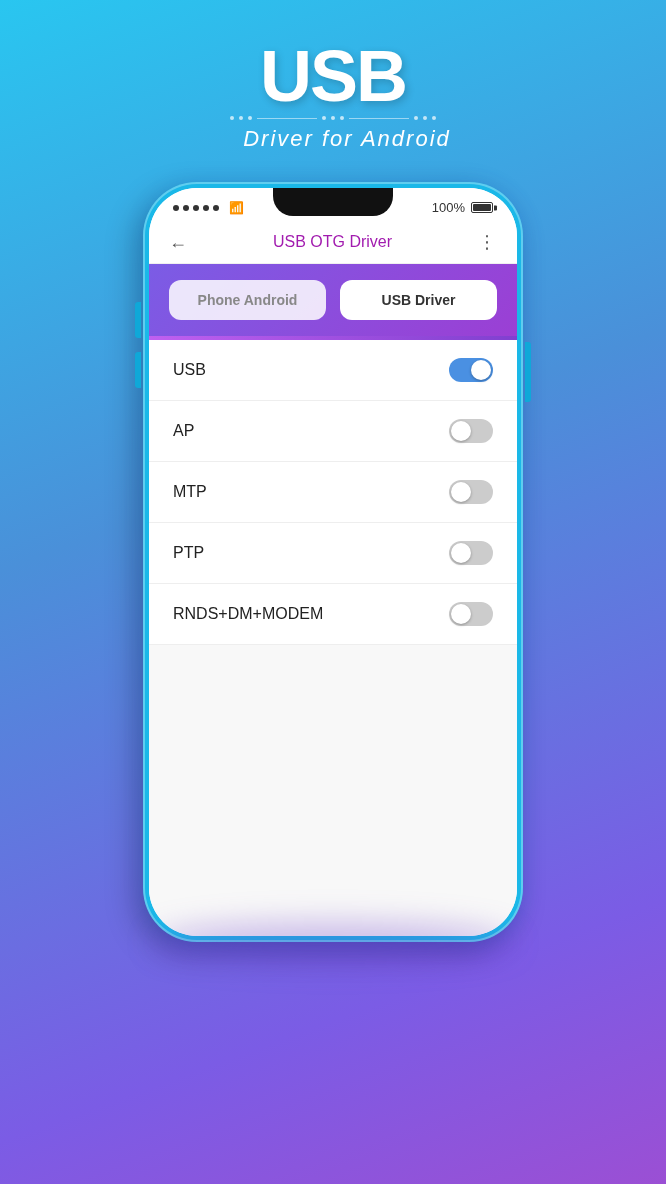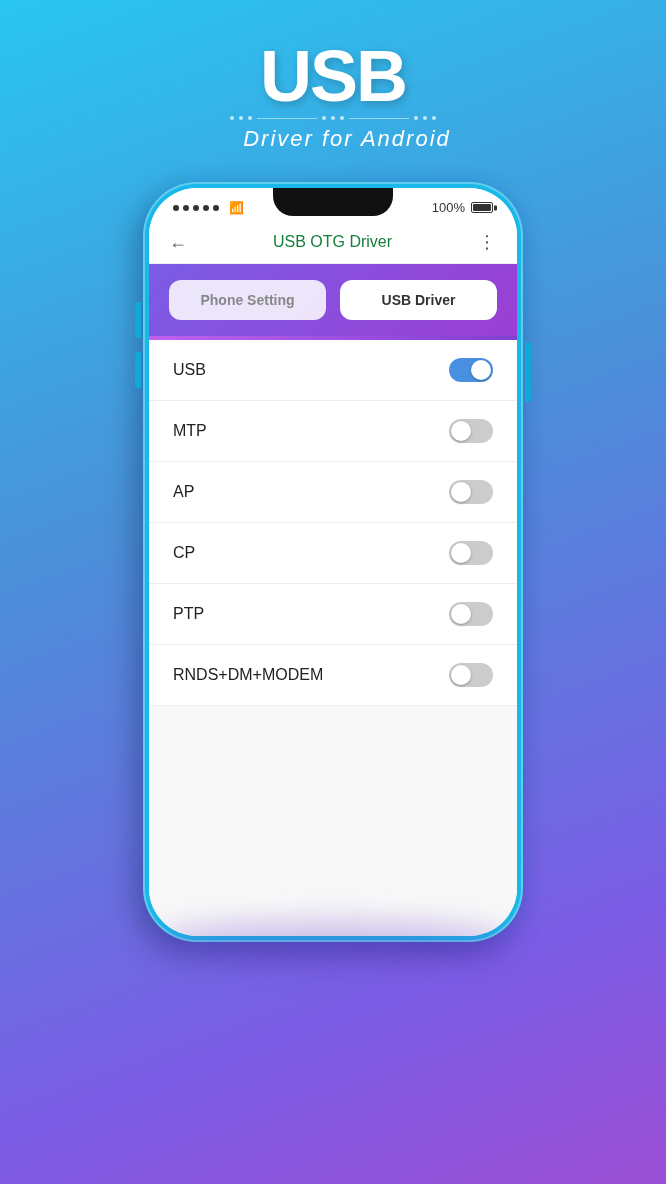--- a/index.html
+++ b/index.html
@@ -247,21 +247,21 @@
     }
 
     .back-arrow {
       font-size: 18px;
       color: #555;
       cursor: pointer;
     }
 
     .app-title {
       font-size: 16px;
-      color: #15803d;
+      color: #a21caf;
       font-weight: 500;
     }
 
     .menu-dots {
       font-size: 18px;
       color: #555;
       letter-spacing: 1px;
     }
 
     
@@ -404,48 +404,42 @@
         </div>
       </div>
 
       <div class="app-bar">
         <span class="back-arrow">←</span>
         <span class="app-title">USB OTG Driver</span>
         <span class="menu-dots">⋮</span>
       </div>
 
       <div class="tab-area">
-        <button class="tab-btn inactive">Phone Setting</button>
+        <button class="tab-btn inactive">Phone Android</button>
         <button class="tab-btn active">USB Driver</button>
       </div>
 
       <div class="accent-bar"></div>
 
       <div class="settings-list">
 
       <div class="setting-row">
             <span class="setting-label">USB</span>
             <div class="toggle on">
               <div class="toggle-thumb"></div>
             </div>
           </div>
           <div class="setting-row">
-            <span class="setting-label">MTP</span>
-            <div class="toggle off">
-              <div class="toggle-thumb"></div>
-            </div>
-          </div>
-          <div class="setting-row">
             <span class="setting-label">AP</span>
             <div class="toggle off">
               <div class="toggle-thumb"></div>
             </div>
           </div>
           <div class="setting-row">
-            <span class="setting-label">CP</span>
+            <span class="setting-label">MTP</span>
             <div class="toggle off">
               <div class="toggle-thumb"></div>
             </div>
           </div>
           <div class="setting-row">
             <span class="setting-label">PTP</span>
             <div class="toggle off">
               <div class="toggle-thumb"></div>
             </div>
           </div>

